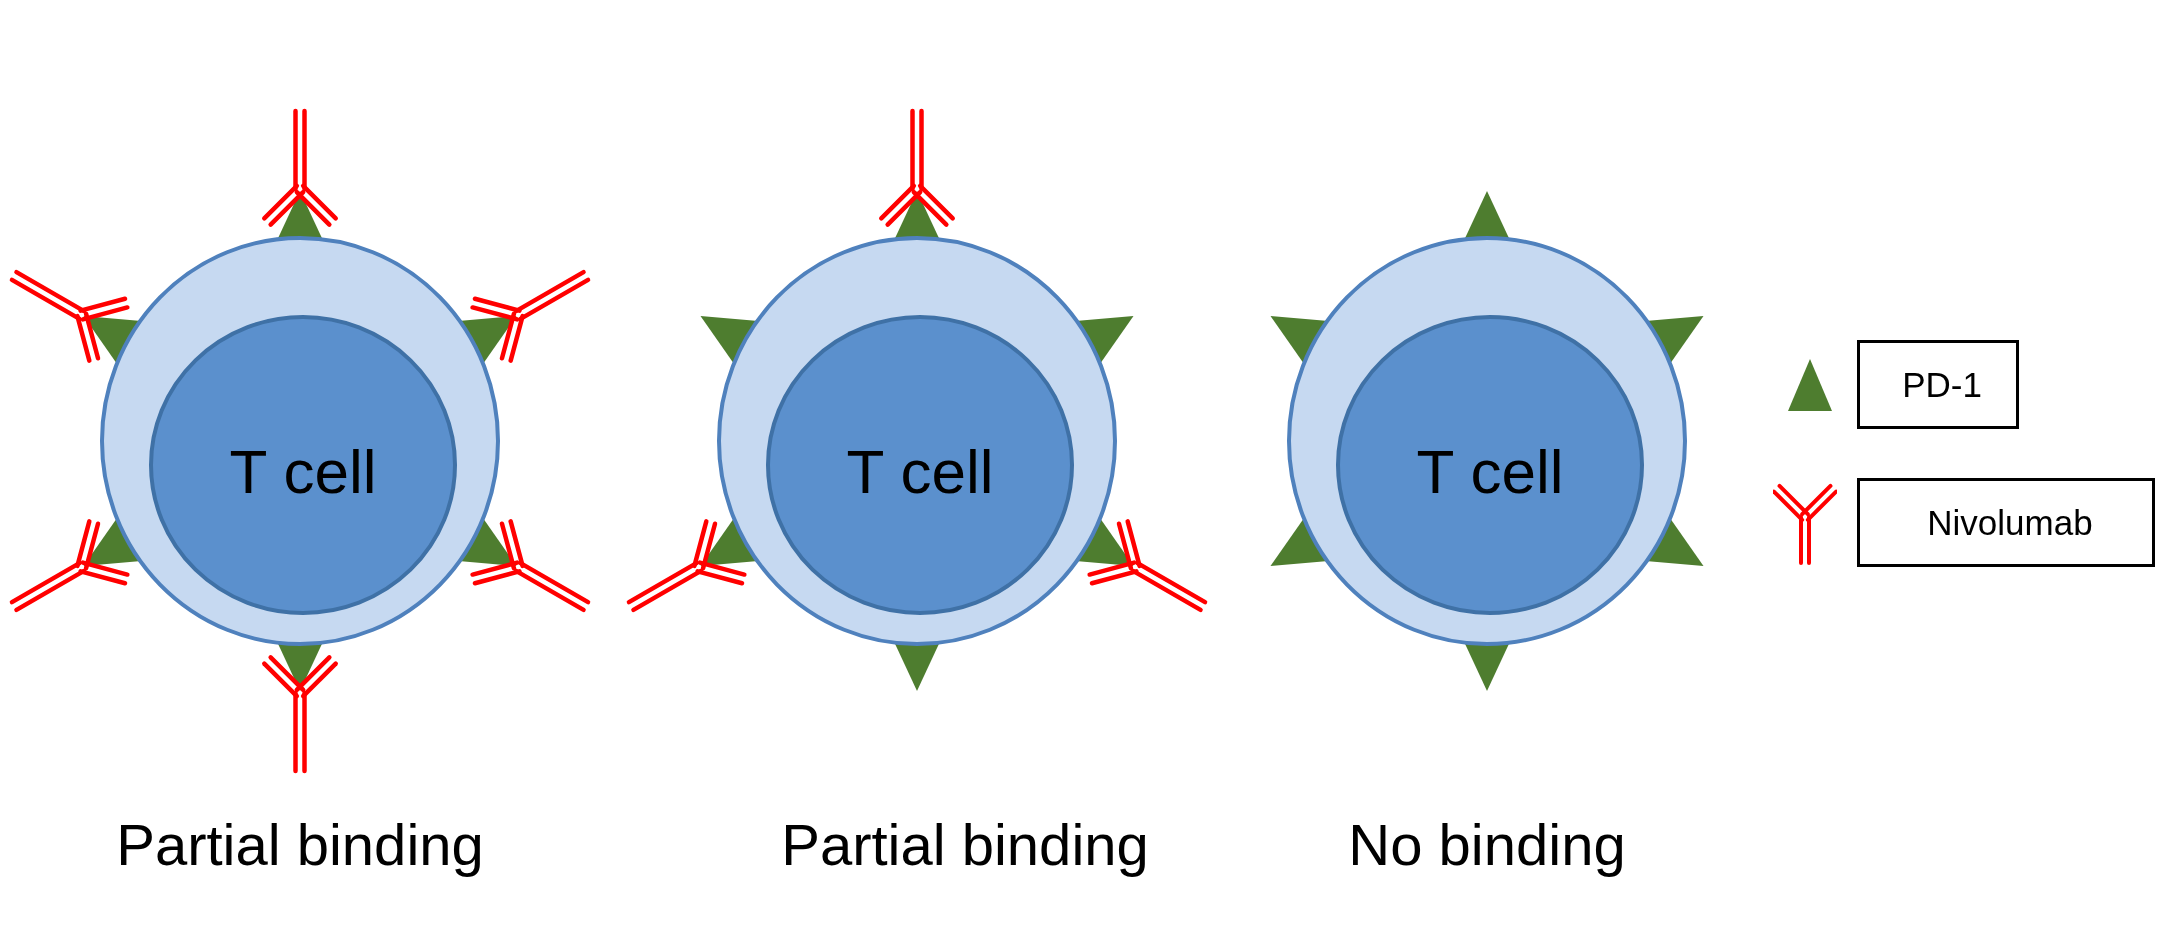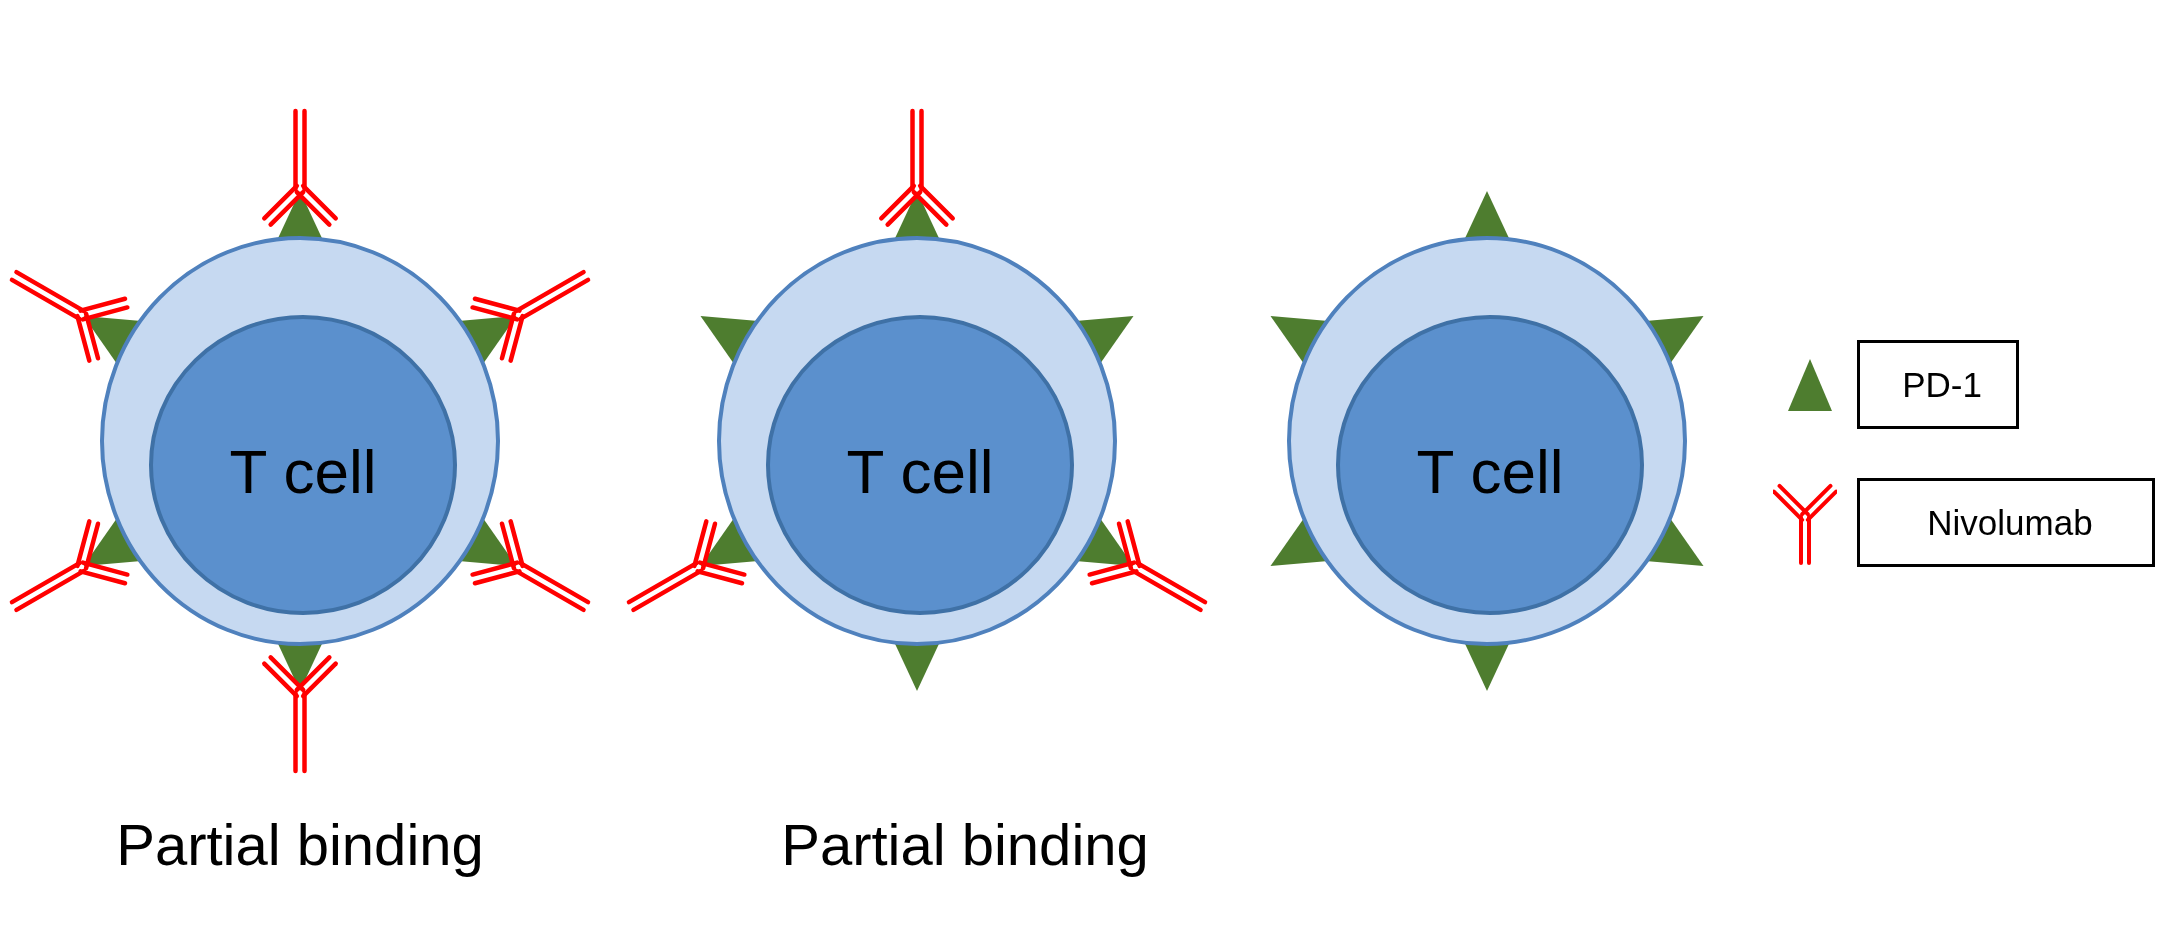--- a/index.html
+++ b/index.html
@@ -148,20 +148,21 @@
         <polygon points="1703.5063509461097,566.0000000000001 1666.7768775266122,513.6173140978202 1639.7768775266122,560.38268590218" fill="#4e7d2f"></polygon>
         <polygon points="1487,691 1514,633 1460,633" fill="#4e7d2f"></polygon>
         <ellipse cx="1487" cy="441" rx="198" ry="203" fill="#c6d9f1" stroke="#4f81bd" stroke-width="4"></ellipse>
         <ellipse cx="1490" cy="465" rx="152" ry="148" fill="#5b90cd" stroke="#3f71a6" stroke-width="4"></ellipse>
         <text x="1490" y="493" text-anchor="middle" font-size="62" fill="#000000" font-family="&quot;Liberation Sans&quot;, sans-serif">T cell</text>
       </g>
     </svg>
 
   <div class="caption" id="cap-0" style="left: 300px;">Partial binding</div>
   <div class="caption" id="cap-1" style="left: 917px; margin-left: 48px;">Partial binding</div>
+  <div class="caption" id="cap-2" style="left: 1487px;">No binding</div>
 
   <div class="legend">
     <div class="legend-row legend-row-pd1">
       <svg class="legend-icon" width="46" height="56" viewBox="0 0 46 56">
         <polygon class="green-tri" points="23,2 1,54 45,54"></polygon>
       </svg>
       <div class="legend-box legend-box-pd1">
         <span>PD-1</span>
       </div>
     </div>

